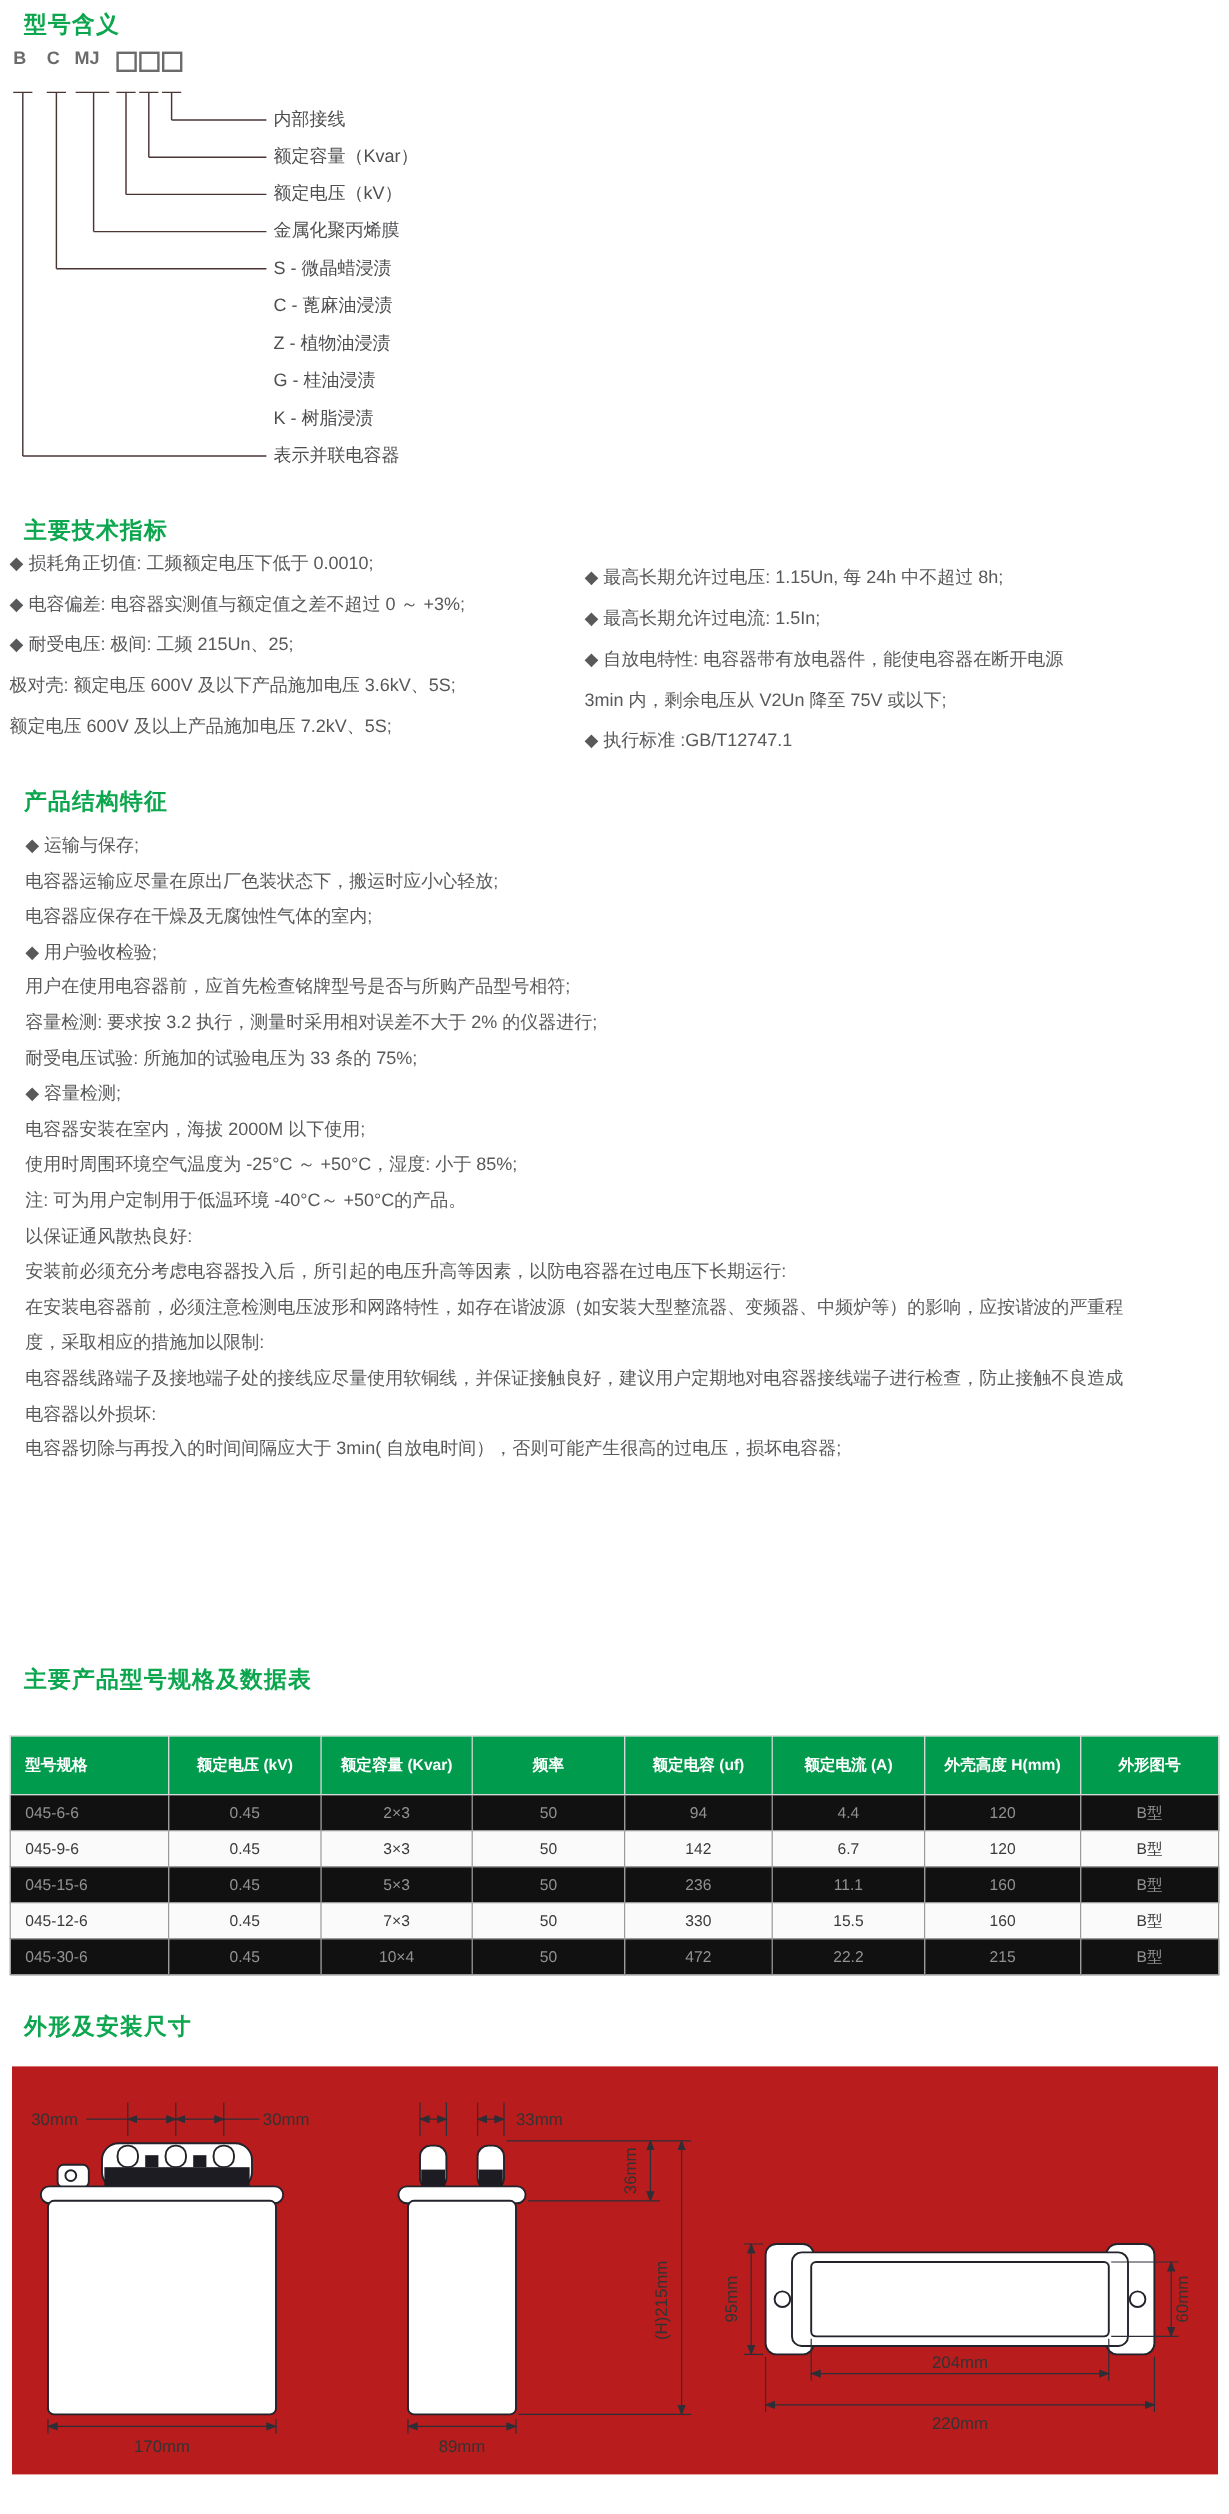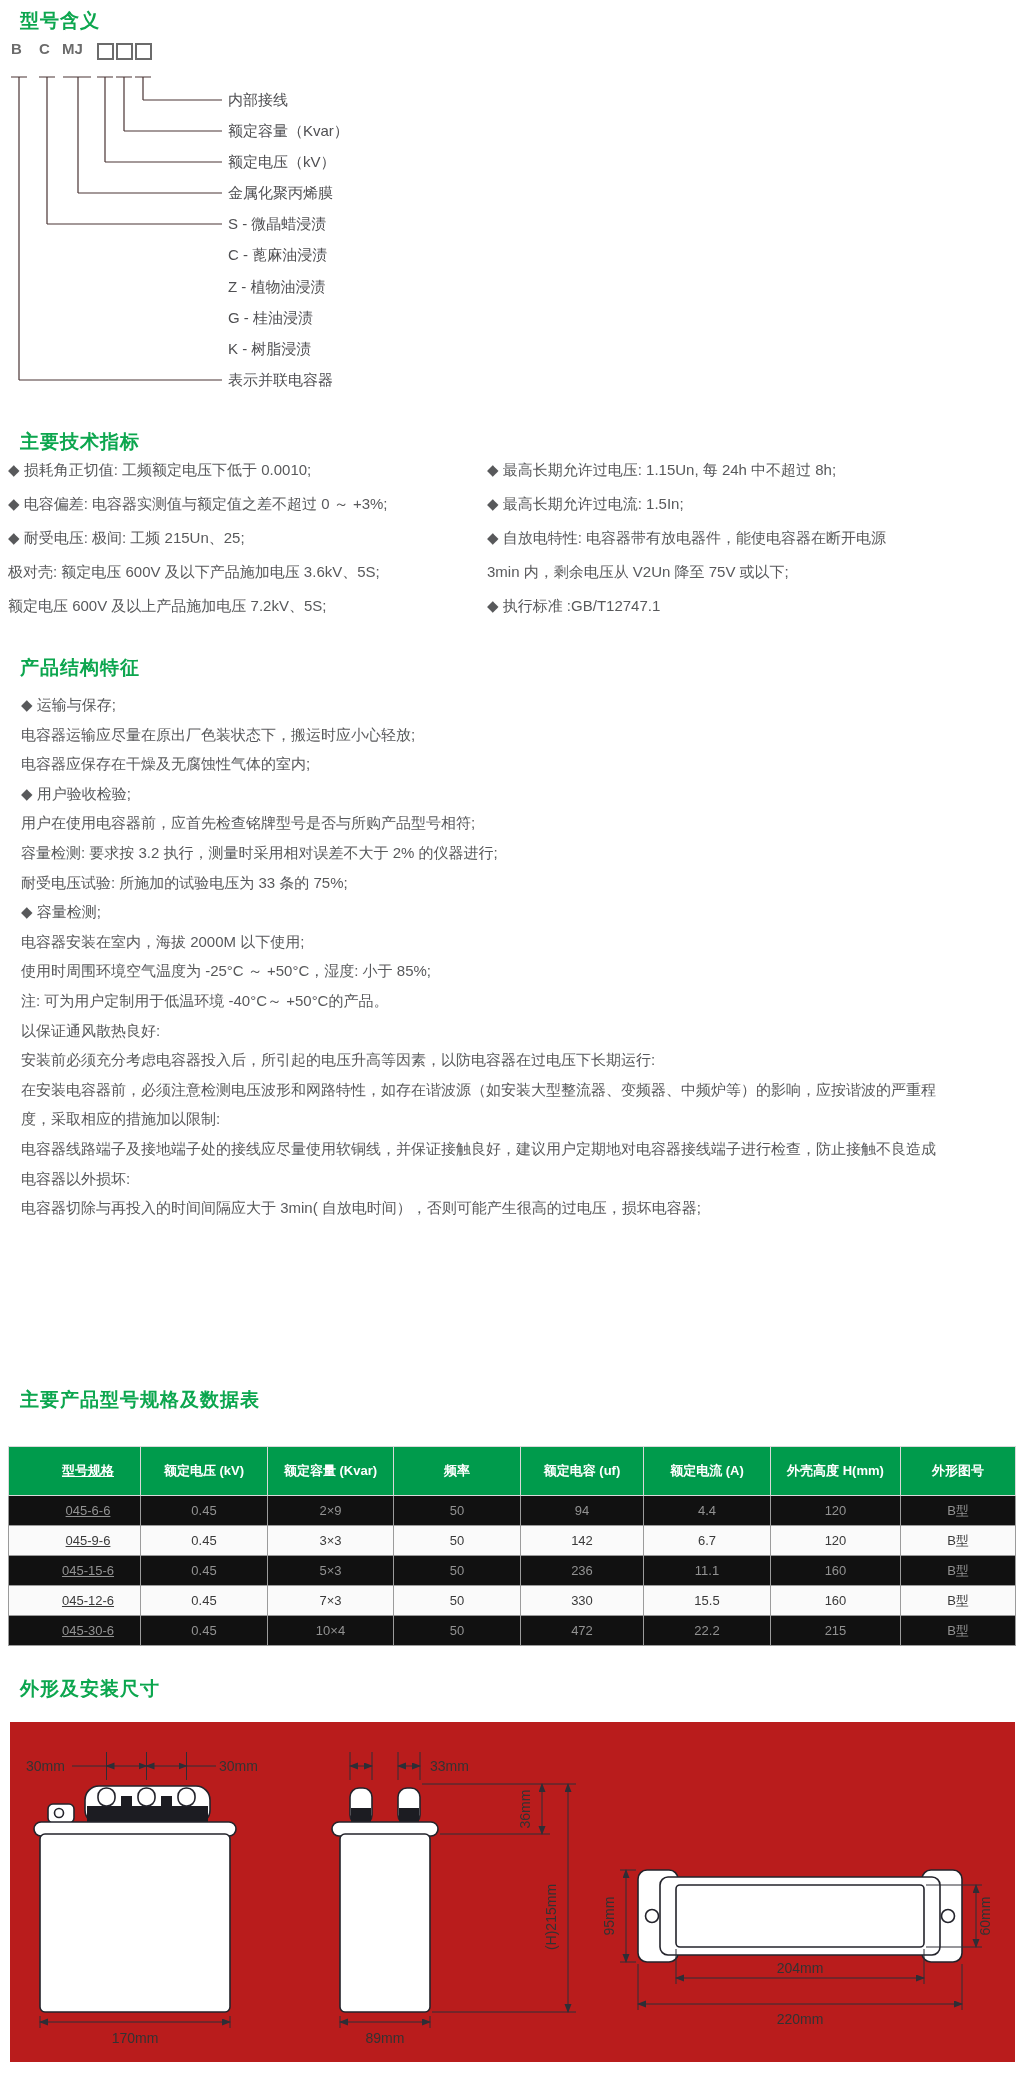--- a/index.html
+++ b/index.html
@@ -9,31 +9,31 @@
   
   .code-row{position:absolute;top:40px;left:0;height:22px;}
   .code-letter{position:absolute;top:0;font-size:15px;font-weight:bold;color:#6b6b6b;}
   .code-box{position:absolute;top:3px;width:13px;height:13px;border:2px solid #6b6b6b;}
   .diag-svg{position:absolute;left:0;top:0;pointer-events:none;}
   .diag-labels{position:absolute;left:228px;top:84px;font-size:15px;color:#4f4f52;}
   .diag-labels div{height:31.1px;line-height:31.1px;white-space:nowrap;}
   
   .spec-col{position:absolute;top:453px;line-height:34px;font-size:15px;color:#58595B;white-space:nowrap;}
   .spec-col-left{left:8px;width:472px;}
-  .spec-col-right{left:487px;width:534px;}
+  .spec-col-right{left:487px;width:534px;margin-top:12px;}
   
   .structure-lines{position:absolute;top:690px;left:21px;width:1012px;line-height:29.6px;
                    font-size:15px;color:#58595B;white-space:nowrap;overflow:hidden;}
   
   .spec-table{position:absolute;left:8px;top:1446px;width:1007px;border-collapse:collapse;
               table-layout:fixed;font-size:13px;}
   .spec-table th{background:#009B4C;color:#fff;height:46px;font-weight:bold;
                  border:1px solid #d9d9d9;text-align:center;}
   .spec-table td{height:27px;text-align:center;border:1px solid #9b9b9b;}
-  .spec-table th:first-child,.spec-table td:first-child{text-align:center;padding-left:28px;text-decoration:underline;}
+  .spec-table th:first-child,.spec-table td:first-child{text-align:left;padding-left:12px;}
   .spec-table tbody tr:nth-of-type(odd){background:#111111;color:#929292;}
   .spec-table tbody tr:nth-of-type(even){background:#fafafa;color:#3a3a3a;}
   
   .outline-panel{position:absolute;left:10px;top:1722px;width:1005px;height:340px;background:#b91c1c;}
   .outline-panel svg{display:block;}
   .dim-line{stroke:#2e2e36;stroke-width:1;}
   .shape{stroke:#23232b;stroke-width:1.6;fill:#ffffff;}
   .solid{fill:#1c1c22;stroke:none;}
   .dim-text{font-family:"Liberation Sans","DejaVu Sans",sans-serif;font-size:14px;fill:#333;}
 </style>
@@ -144,21 +144,21 @@
         <th>额定电流 (A)</th>
         <th>外壳高度 H(mm)</th>
         <th>外形图号</th>
       </tr>
     </thead>
     <tbody>
 
         <tr>
           <td>045-6-6</td>
           <td>0.45</td>
-          <td>2×9</td>
+          <td>2×3</td>
           <td>50</td>
           <td>94</td>
           <td>4.4</td>
           <td>120</td>
           <td>B型</td>
         </tr>
 
         <tr>
           <td>045-9-6</td>
           <td>0.45</td>

